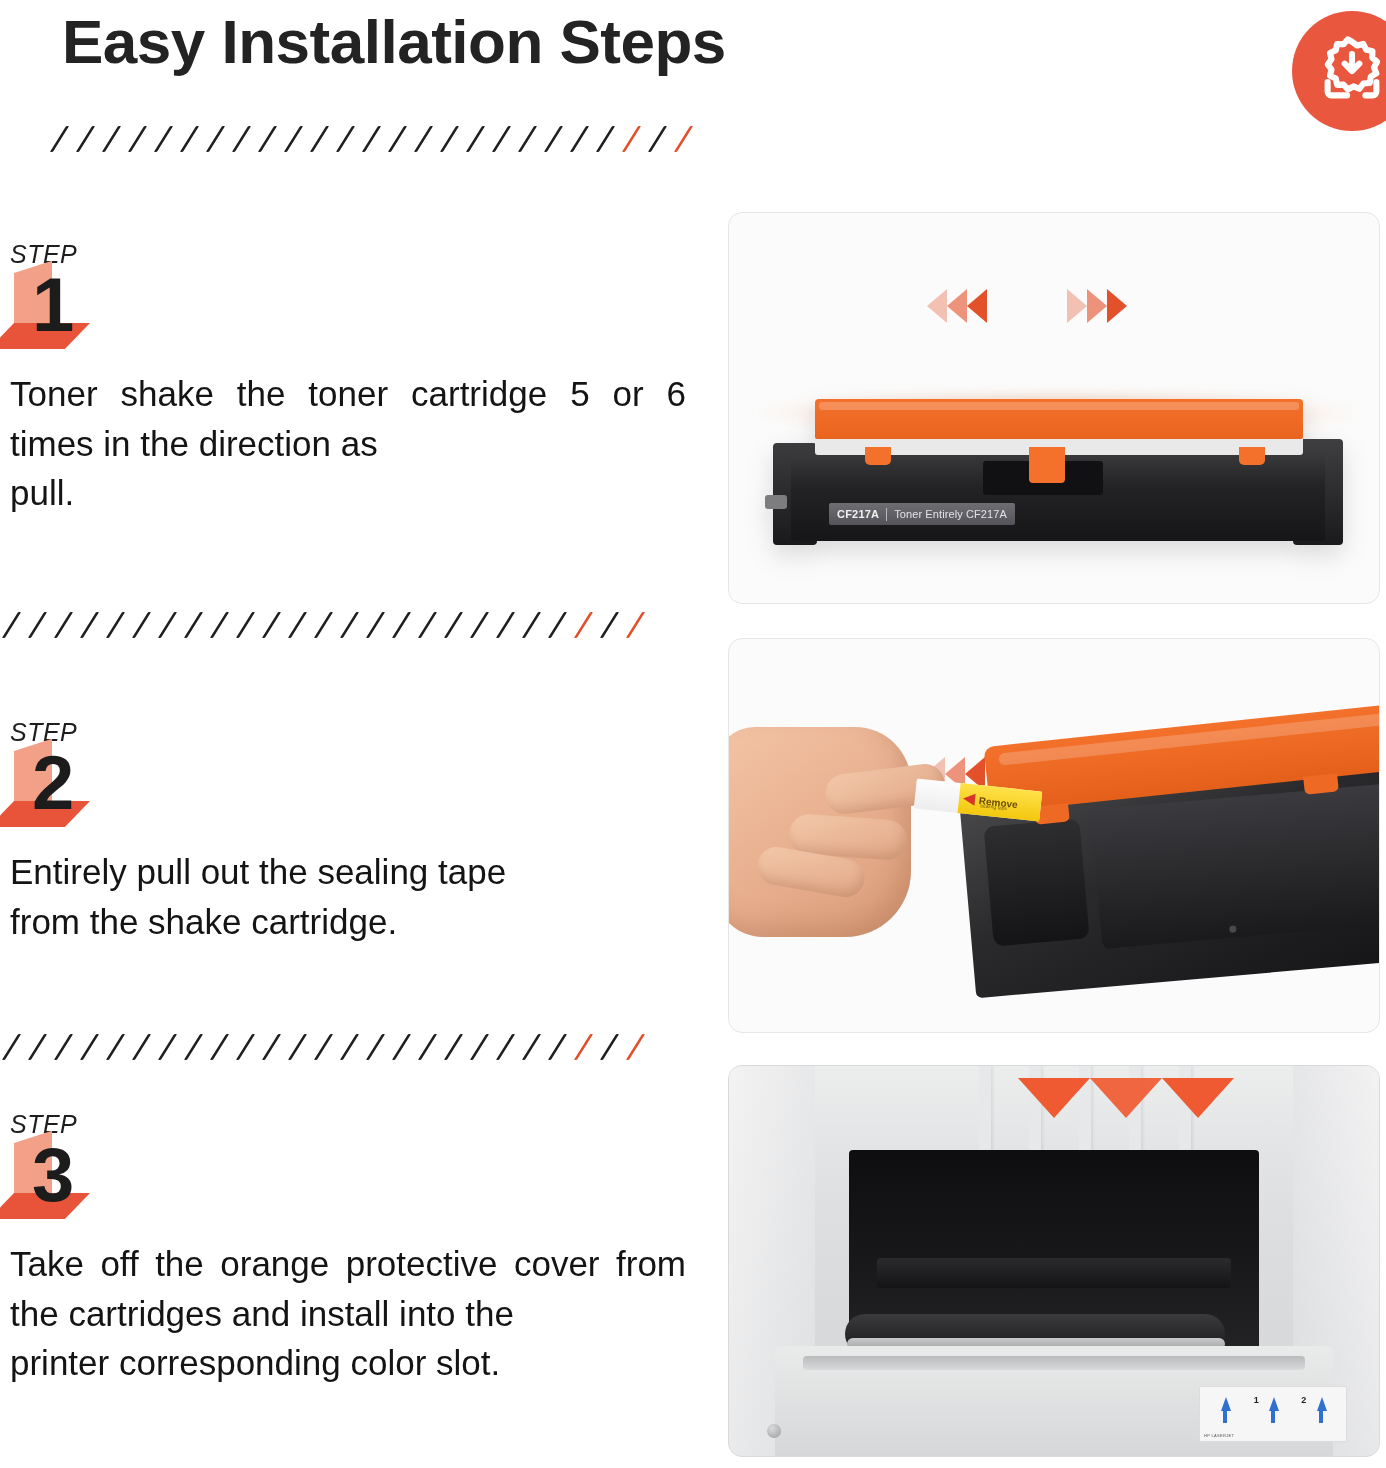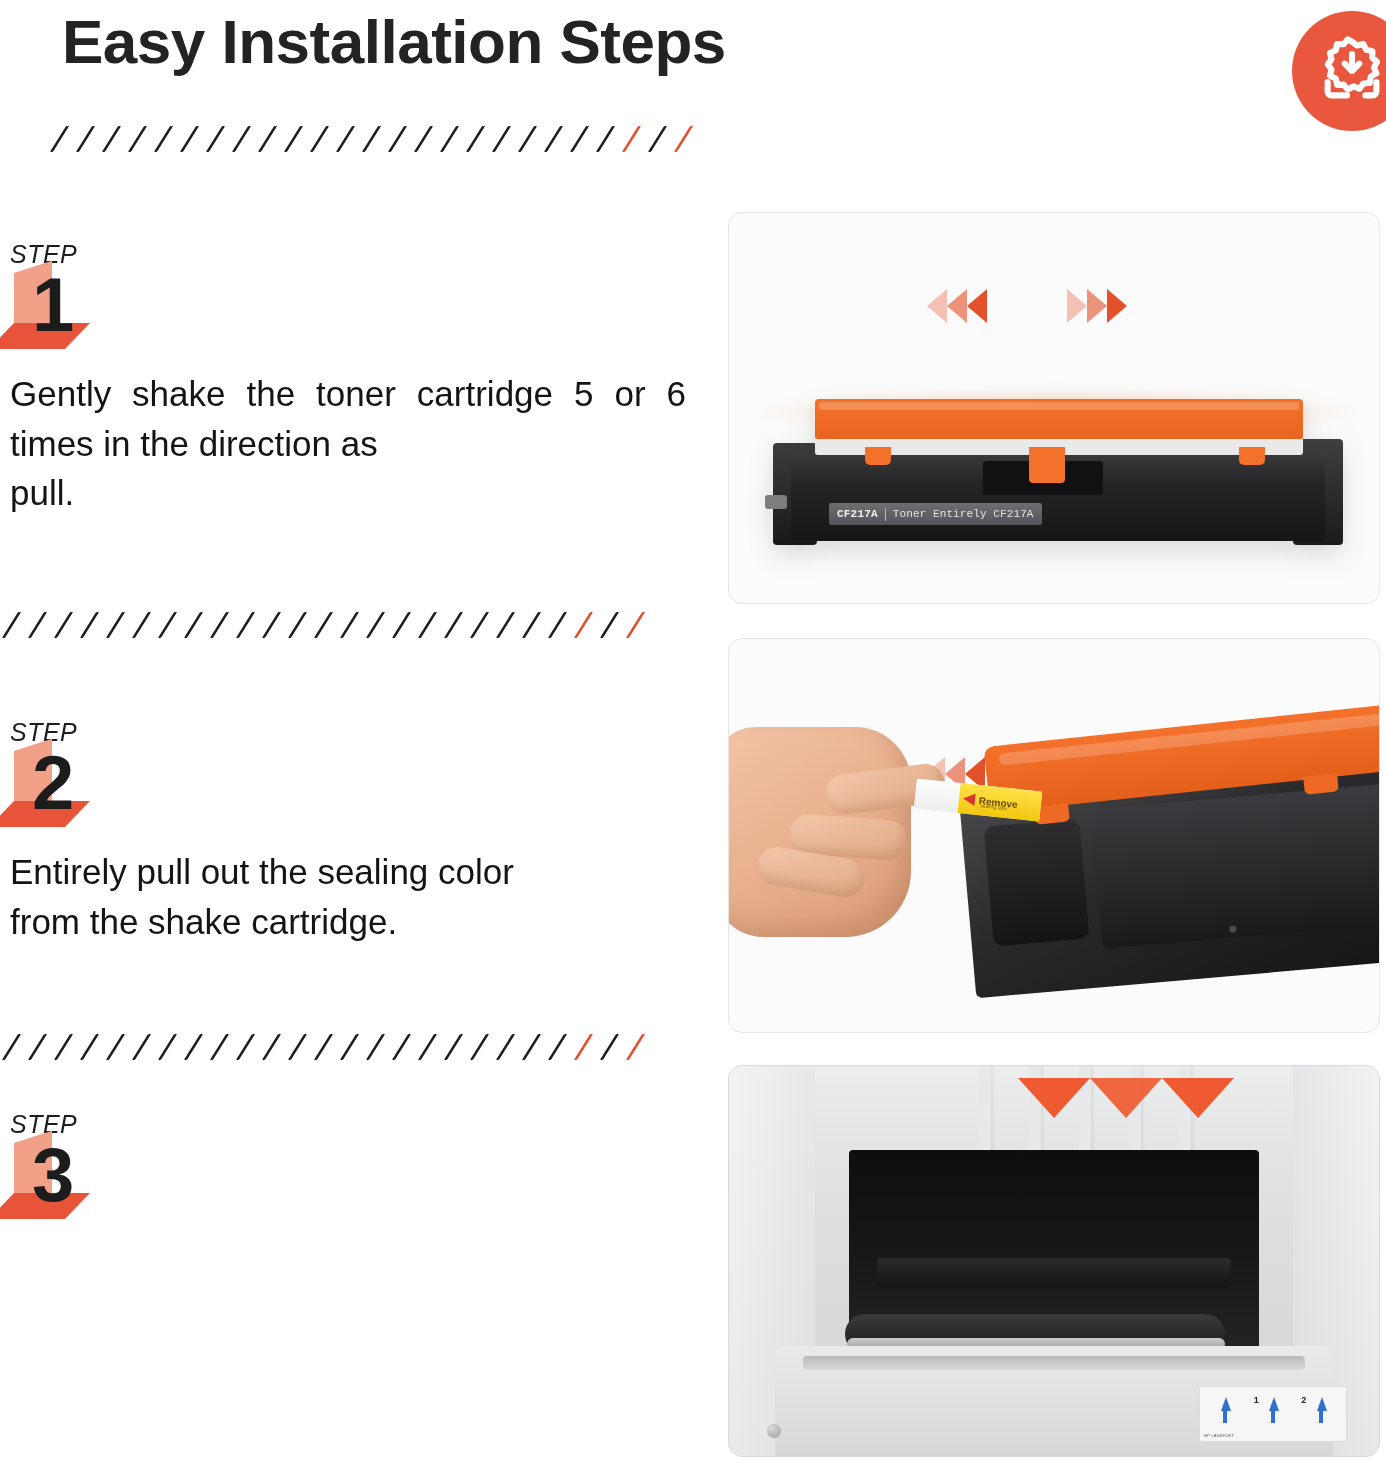--- a/index.html
+++ b/index.html
@@ -83,21 +83,20 @@
     width:0; height:0; display:block;
     border-top:17px solid transparent; border-bottom:17px solid transparent;
   }
   .chev.left  { border-right:20px solid #E3512B; }
   .chev.right { border-left:20px solid #E3512B; }
   .chev.s2 { opacity:.62; } .chev.s3 { opacity:.34; }
 
   .cart {
     position:absolute; left:44px; top:186px; width:570px; height:160px;
     filter: drop-shadow(0 10px 12px rgba(0,0,0,.13));
-    font-family: Liberation Mono, monospace;
   }
   .cart .glow {
     position:absolute; left:-18px; top:-8px; width:606px; height:44px;
     background: radial-gradient(ellipse at center, rgba(246,150,90,.55), rgba(255,255,255,0) 72%);
     filter: blur(6px);
   }
   .cart .lid {
     position:absolute; left:42px; top:0px; width:488px; height:40px;
     background: linear-gradient(#F4712C, #E8641F);
     border-radius:4px 4px 2px 2px;
@@ -327,21 +326,21 @@
   <div class="steps">
 
     <div class="step" style="top:240px;">
       <div class="step-label">STEP</div>
       <div class="step-badge">
         <span class="wall"></span>
         <span class="floor"></span>
         <span class="num">1</span>
       </div>
       <div class="step-text">
-        <span>Gently shake the toner cartridge</span>
+        <span>Toner shake the toner cartridge</span>
         <span>5 or 6 times in the direction as</span>
         <span class="last">pull.</span>
       </div>
     </div>
 
     <div class="hatch" style="left:10px; top:608px;">
       <i></i>
         <i></i>
         <i></i>
         <i></i>
@@ -369,21 +368,21 @@
     </div>
 
     <div class="step" style="top:718px;">
       <div class="step-label">STEP</div>
       <div class="step-badge">
         <span class="wall"></span>
         <span class="floor"></span>
         <span class="num">2</span>
       </div>
       <div class="step-text">
-        <span>Entirely pull out the sealing color</span>
+        <span>Entirely pull out the sealing tape</span>
         <span class="last">from the shake cartridge.</span>
       </div>
     </div>
 
     <div class="hatch" style="left:10px; top:1030px;">
       <i></i>
         <i></i>
         <i></i>
         <i></i>
         <i></i>
@@ -408,20 +407,25 @@
         <i></i>
         <i class="o"></i>
     </div>
 
     <div class="step" style="top:1110px;">
       <div class="step-label">STEP</div>
       <div class="step-badge">
         <span class="wall"></span>
         <span class="floor"></span>
         <span class="num">3</span>
+      </div>
+      <div class="step-text">
+        <span>Take off the orange protective cover</span>
+        <span>from the cartridges and install into the</span>
+        <span class="last">printer corresponding color slot.</span>
       </div>
     </div>
   </div>
 
   <div class="panel p1">
     <div class="stage">
       <div class="chev-row" style="left:198px; top:76px;">
         <span class="chev left s3"></span>
         <span class="chev left s2"></span>
         <span class="chev left"></span>

